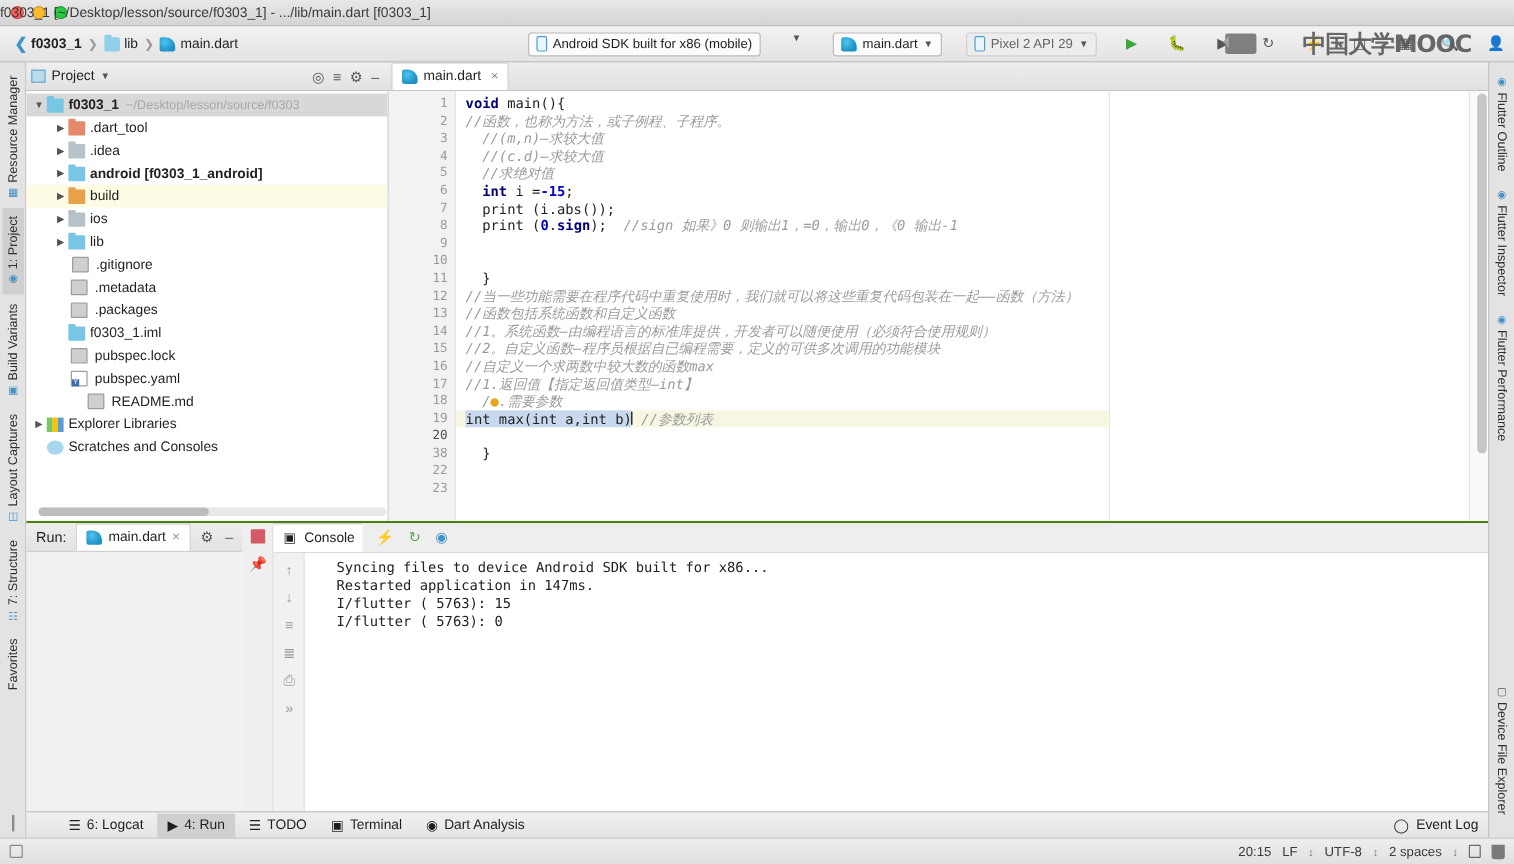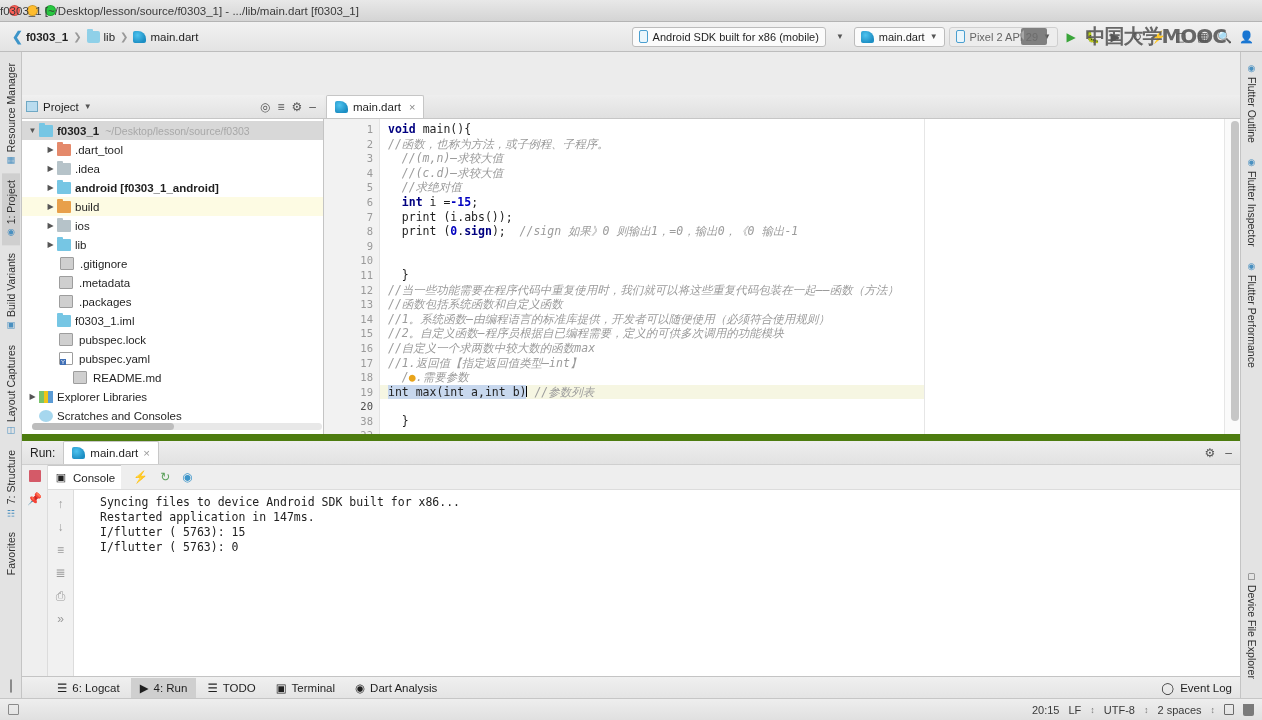--- a/index.html
+++ b/index.html
@@ -44,21 +44,21 @@
   .crumb { display: flex; align-items: center; gap: 4px; font-size: 11.5px; }
   .crumb.bold { font-weight: bold; }
   .crumb-sep { color: #999; font-size: 10px; padding: 0 2px; }
   .ficon { width: 13px; height: 12px; display: inline-block; position: relative; }
   .ficon.folder { background: #8fd0e8; border-radius: 1px 2px 2px 2px; }
   .ficon.folder:after { content:""; position:absolute; top:-2px; left:0; width:6px; height:3px; background:#8fd0e8; border-radius:1px; }
   .ficon.dart { background: radial-gradient(circle at 35% 35%, #4ec3ef 0%, #1d8fc4 70%); border-radius: 2px 8px 2px 2px; }
   .chev-left { color: #3d95c9; font-size: 13px; font-weight: bold; }
 
   .tb-spacer { flex: 1; }
-  .tb-group { display: flex; align-items: center; gap: 4px; }
+  .tb-group { display: flex; align-items: flex-start; gap: 20px; }
   .combo {
     display: inline-flex; align-items: center; gap: 5px;
     height: 20px; padding: 0 6px;
     background: #fbfbfb; border: 1px solid #bcbcbc; border-radius: 3px;
     font-size: 11px; white-space: nowrap;
   }
   .combo.ghost { background: #ededed; border-color: #cfcfcf; color: #666; }
   .caret { font-size: 8px; color: #555; }
   .caret-plain { font-size: 8px; color: #555; padding: 0 6px; }
   .tb-ic { width: 18px; height: 18px; display: inline-flex; align-items:center; justify-content:center; font-size: 12px; color: #555; }
@@ -166,22 +166,22 @@
   .cmt { color: #9b9b9b; font-style: italic; }
   .num { color: #0000c0; font-weight: bold; }
   .sel { background: #c8d8ee; }
   .caret-bar { display: inline-block; width: 1px; height: 11px; background: #000; vertical-align: -1px; }
   .editor-right-strip { width: 16px; min-width: 16px; background: #fafafa; border-left: 1px solid #e6e6e6; position: relative; }
   .vscroll { position: absolute; right: 1px; top: 2px; width: 8px; height: 300px; background: #c6c6c6; border-radius: 4px; }
   .edit-gap { width: 300px; min-width: 300px; border-left: 1px solid #e6e6e6; background: #fff; }
   .ed-hscroll { position: absolute; left: 56px; right: 16px; bottom: 1px; height: 8px; }
 
   
-  .runpanel { height: 242px; min-height: 242px; display: flex; flex-direction: column;
-              border-top: 7px solid #4d7c0f; background: #f1f1f1; }
+  .runpanel { height: 242px; min-height: 242px; display: flex; flex-direction: row;
+              border-top: 2px solid #4d7c0f; background: #f1f1f1; }
   .run-head { height: 24px; min-height: 24px; display: flex; align-items: center; gap: 8px;
               padding: 0 8px; background: linear-gradient(#eeeeee,#e2e2e2); border-bottom: 1px solid #cfcfcf; }
   .run-label { font-size: 12px; }
   .run-tab { display: flex; align-items: center; gap: 5px; font-size: 11.5px; background: #fff;
              border: 1px solid #c8c8c8; border-bottom: none; height: 23px; padding: 0 8px; border-radius: 2px 2px 0 0; }
   .run-head-right { margin-left: auto; display: flex; gap: 10px; color: #555; font-size: 12px; }
   .run-body { flex: 1; display: flex; min-height: 0; }
   .run-left-tools { width: 26px; min-width: 26px; background: #efefef; border-right: 1px solid #dcdcdc;
                     display: flex; flex-direction: column; align-items: center; gap: 10px; padding-top: 5px; }
   .stop-sq { width: 12px; height: 12px; background: #d45a68; border-radius: 1px; }
@@ -313,21 +313,21 @@
       </div>
       <div class="rail-item rot180">
         <span>Favorites</span>
       </div>
       <div class="rail-spacer"></div>
       <div style="padding-bottom:6px">
         <span class="mini-sq"></span>
       </div>
     </div>
 
-    <div style="flex:1; display:flex; flex-direction:column; min-width:0;margin-top:43px;">
+    <div style="flex:1; display:flex; flex-direction:column; min-width:0;">
 
       <div style="flex:1; display:flex; min-height:0;">
 
         <div class="leftcol">
           <div class="panel-head">
             <span class="sq-ic"></span>
             <span class="panel-title">Project</span>
             <span class="caret">▼</span>
             <span class="head-icons">
               <span>◎</span>

